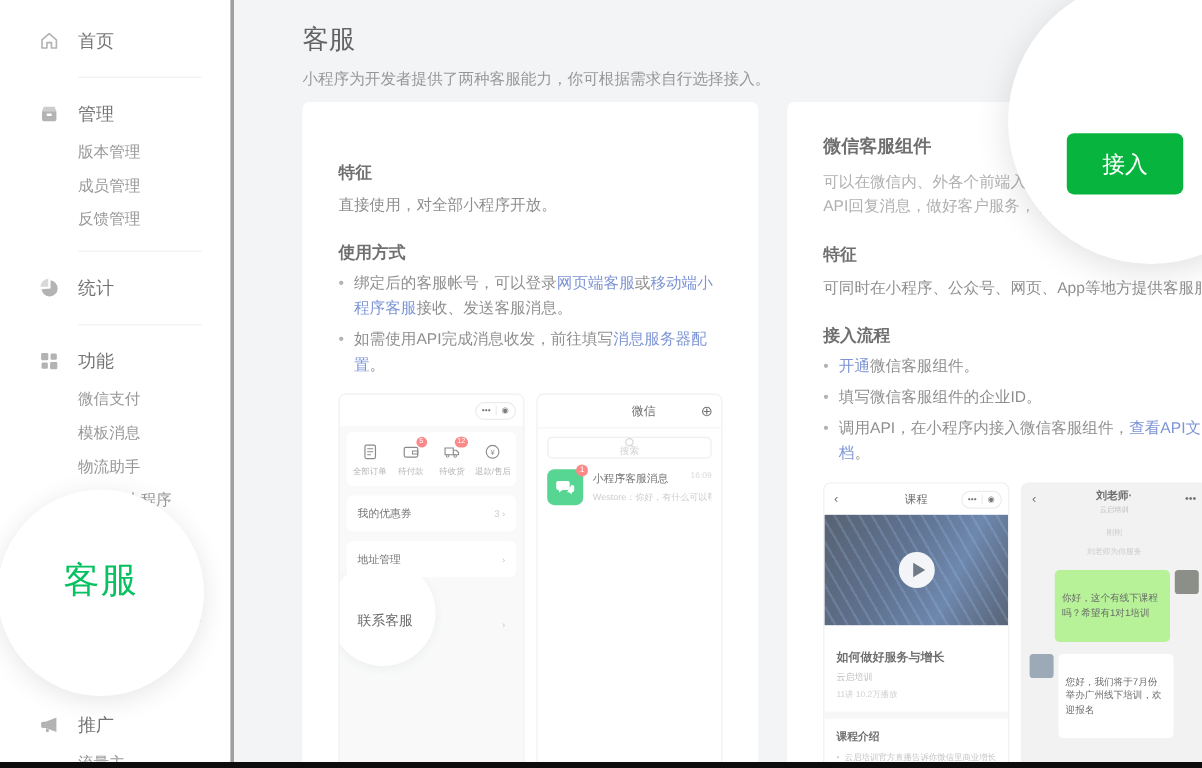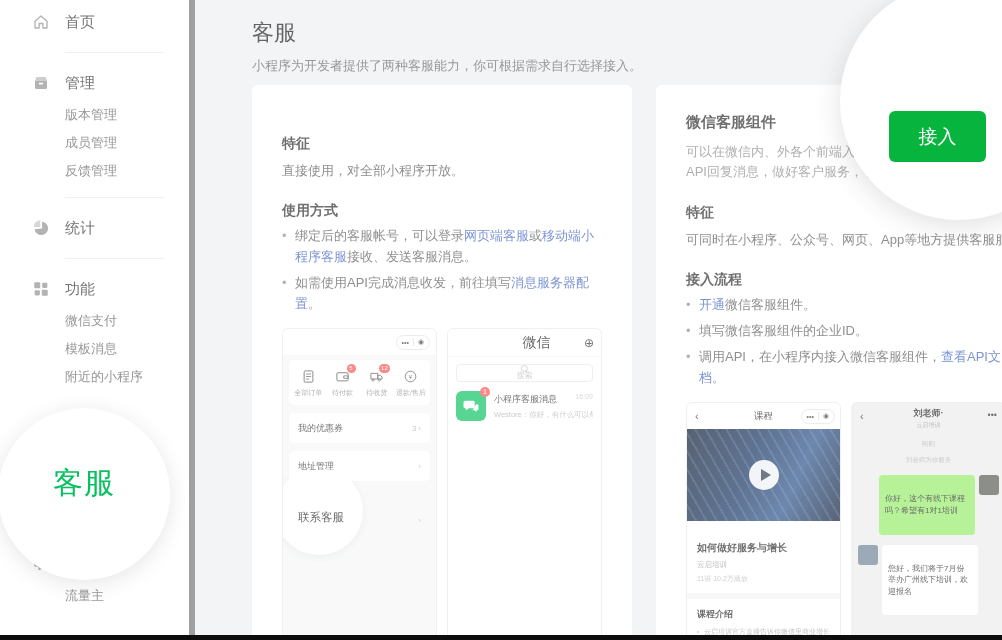--- a/index.html
+++ b/index.html
@@ -1,20 +1,20 @@
 <!DOCTYPE html>
 <html><head>
 <meta charset="utf-8">
 <style>
   * { margin:0; padding:0; box-sizing:border-box; }
   html,body { width:1002px; height:640px; overflow:hidden; }
   body { font-family:"Liberation Sans","DejaVu Sans",sans-serif; background:#edeff2; position:relative; }
 
   
-  .sidebar { position:absolute; left:0; top:0; width:195px; height:640px; background:#fff; border-right:6px solid #737373; padding-top:4px; z-index:1; }
+  .sidebar { position:absolute; left:0; top:0; width:195px; height:640px; background:#fff; border-right:3px solid #737373; padding-top:16px; z-index:1; }
   .grp { display:flex; align-items:center; height:36px; padding-left:32px; cursor:pointer; }
   .gicon { width:18px; height:18px; display:inline-flex; }
   .glabel { margin-left:15px; font-size:15px; color:#333; }
   .sub { height:28px; line-height:28px; padding-left:65px; font-size:13px; color:#666; cursor:pointer; }
   .sdiv { height:1px; background:#ebebeb; margin:12px 24px 12px 65px; }
   .side-gap1 { height:74px; }
   .side-gap2 { height:56px; }
 
   
   .main-header { position:absolute; left:252px; top:18px; z-index:1; }
@@ -52,21 +52,21 @@
   .badge { position:absolute; top:-5px; right:4px; min-width:9px; height:9px; padding:0 2px; border-radius:5px; background:#fa5151; color:#fff; font-size:6px; line-height:9px; text-align:center; }
   .cell { margin:8px 6px 0; background:#fff; border-radius:5px; height:30px; display:flex; align-items:center; padding:0 9px; position:relative; z-index:2; }
   .cell-label { font-size:9px; color:#333; }
   .cell-right { margin-left:auto; font-size:8px; color:#b3b3b3; display:flex; align-items:center; gap:2px; }
   .cell.hot { background:transparent; height:36px;align-items:flex-end; }
   .cell.hot .cell-label { font-size:11.5px; color:#222; }
   .mini-spot { position:absolute; left:-8px; top:138px; width:88px; height:88px; border-radius:50%; background:#fff; box-shadow:0 2px 10px rgba(0,0,0,0.07); z-index:1; }
 
   
   .p-chatlist .topbar { height:28px; display:flex; align-items:center; justify-content:center; position:relative; border-bottom:1px solid #f0f0f0; }
-  .p-chatlist .topbar .t { font-size:14px; color:#222;margin-left:24px; }
+  .p-chatlist .topbar .t { font-size:10px; color:#222;margin-left:24px; }
   .p-chatlist .topbar .add { position:absolute; right:7px; font-size:12px; color:#333; }
   .searchbar { margin:7px 8px 0; height:18px; border:1px solid #e6e6e6; border-radius:4px; background:#fff; display:flex; align-items:center; justify-content:center; gap:3px; color:#bdbdbd; font-size:8px;flex-direction:column; }
   .mag { width:7px; height:7px; position:relative; display:inline-block; }
   .mag::before { content:""; position:absolute; width:5px; height:5px; border:1px solid #c4c4c4; border-radius:50%; left:0; top:0; }
   .mag::after { content:""; position:absolute; width:3px; height:1px; background:#c4c4c4; transform:rotate(45deg); left:4px; top:6px; }
   .chat-item { display:flex; padding:9px 8px 0; position:relative; }
   .ci-icon { width:30px; height:30px; background:#07c160; border-radius:6px; position:relative; flex:none; display:flex; align-items:center; justify-content:center; }
   .ci-badge { position:absolute; top:-4px; right:-4px; width:10px; height:10px; border-radius:50%; background:#fa5151; color:#fff; font-size:7px; line-height:10px; text-align:center; }
   .ci-text { margin-left:8px; overflow:hidden; }
   .ci-title { font-size:9px; color:#2e2e2e; margin-top:2px; }
@@ -164,20 +164,21 @@
           <rect x="3" y="3" width="8" height="8" rx="1.5" fill="#8f8f8f"></rect>
           <rect x="13.5" y="3.5" width="7" height="7" rx="1.5" fill="#8f8f8f"></rect>
           <rect x="3.5" y="13.5" width="7" height="7" rx="1.5" fill="#8f8f8f"></rect>
           <rect x="13" y="13" width="8" height="8" rx="1.5" fill="#8f8f8f"></rect>
         </svg>
     </span>
     <span class="glabel">功能</span>
   </div>
   <div class="sub">微信支付</div>
   <div class="sub">模板消息</div>
+  <div class="sub">物流助手</div>
   <div class="sub">附近的小程序</div>
 
   <div class="side-gap1"></div>
   <div class="sdiv"></div>
   <div class="side-gap2"></div>
 
   <div class="grp">
     <span class="gicon">
       <svg viewBox="0 0 24 24" width="18" height="18">
           <path d="M20 4 L8 8.5 H5 a2 2 0 0 0 -2 2 v3 a2 2 0 0 0 2 2 h3 L20 20 Z" fill="#8f8f8f"></path>

